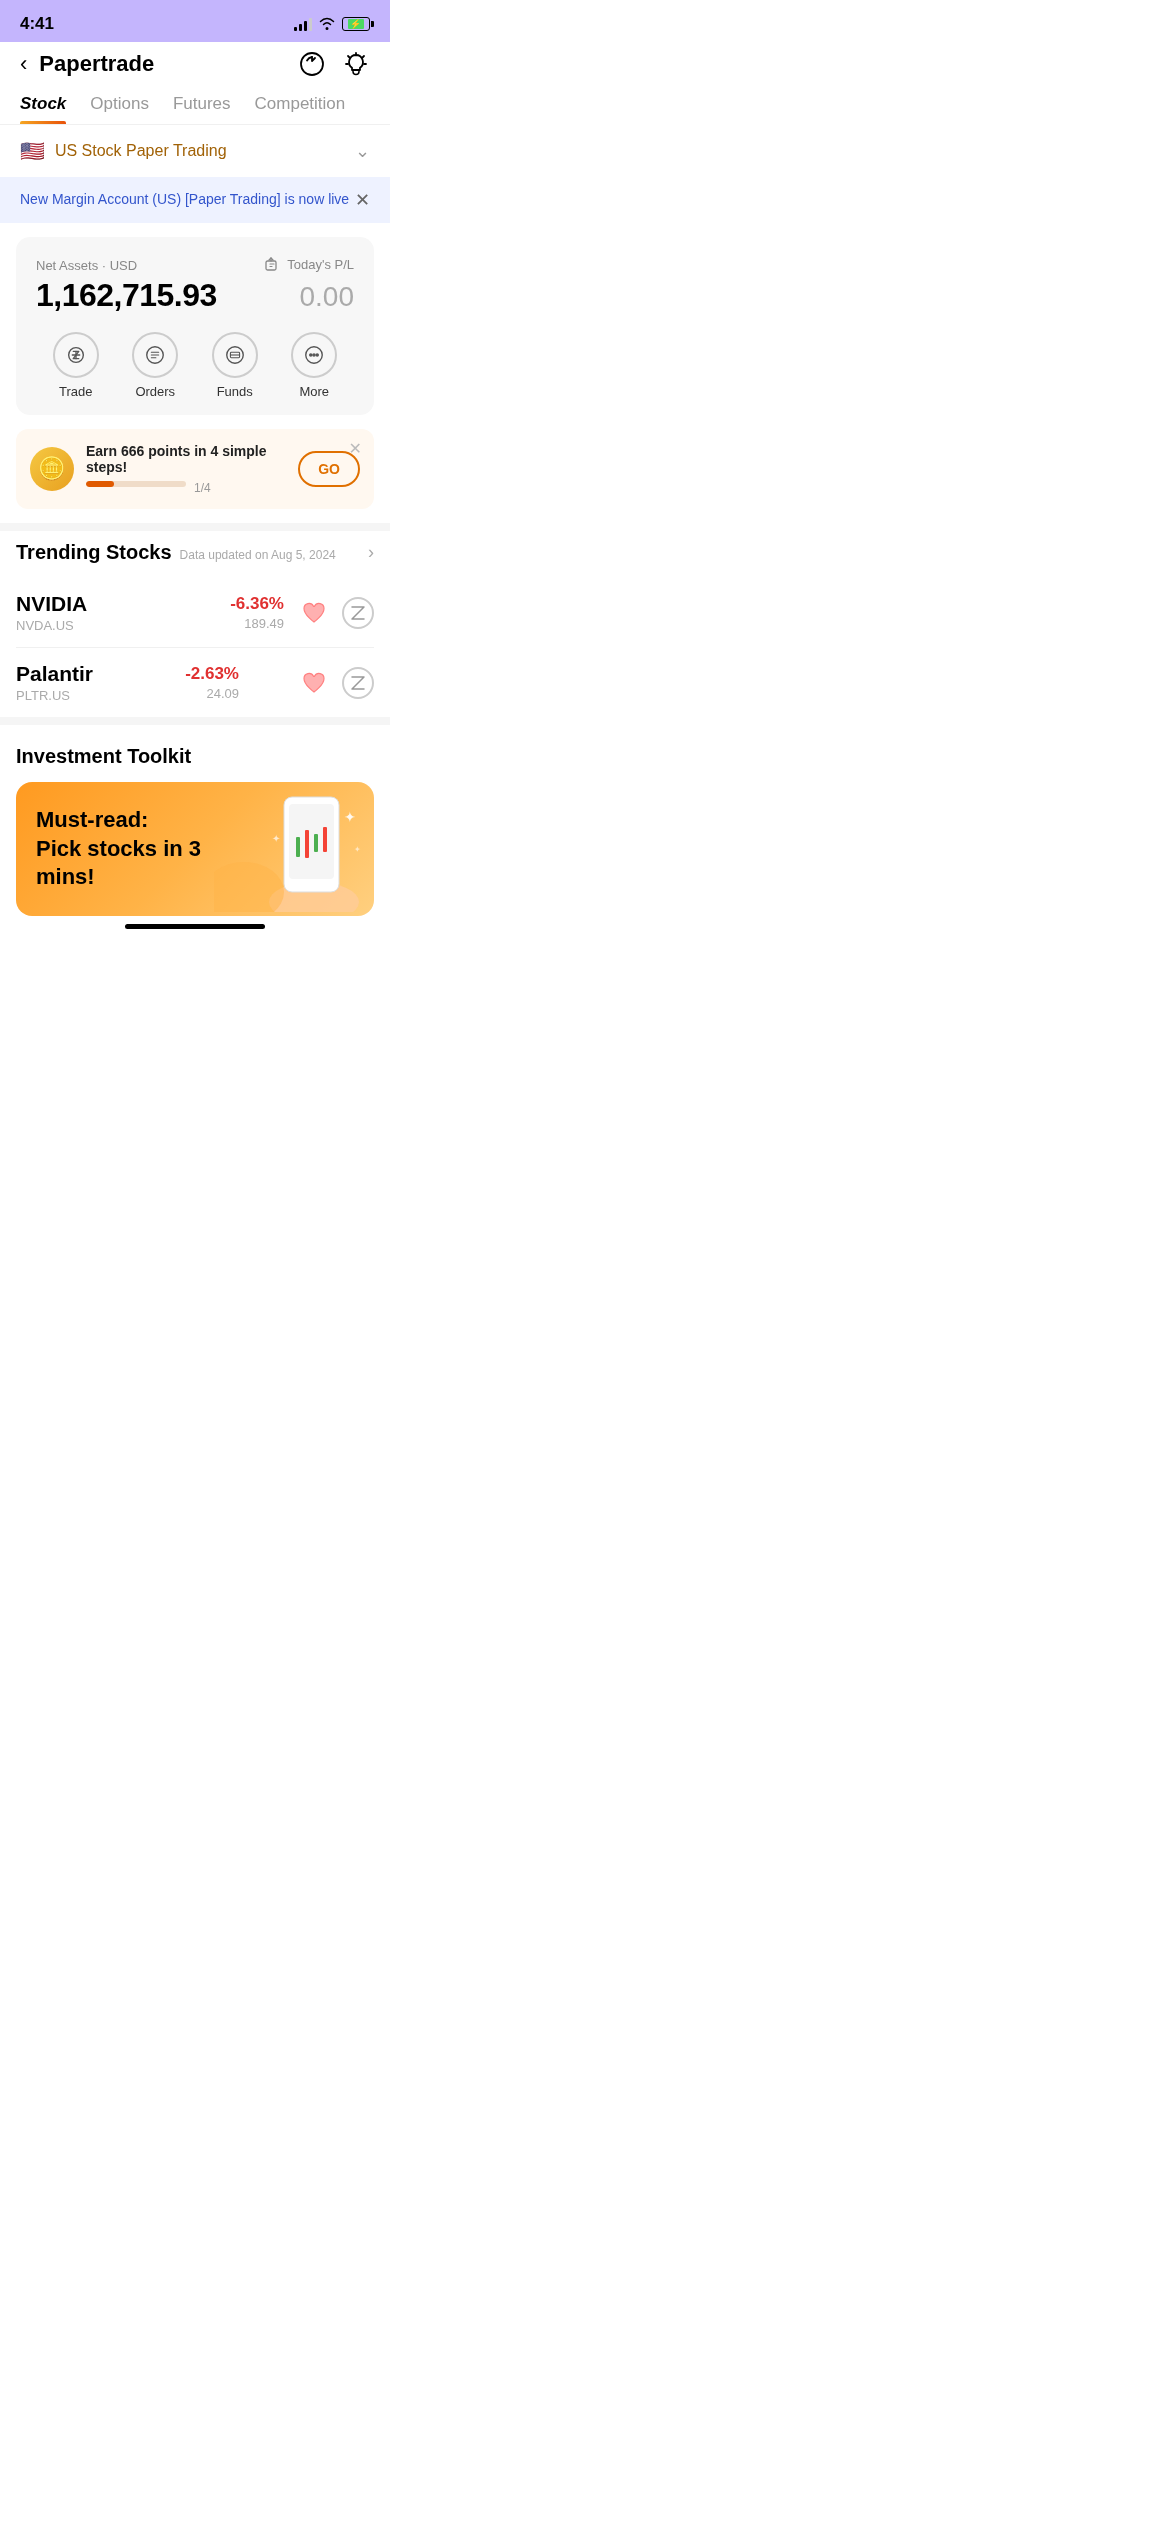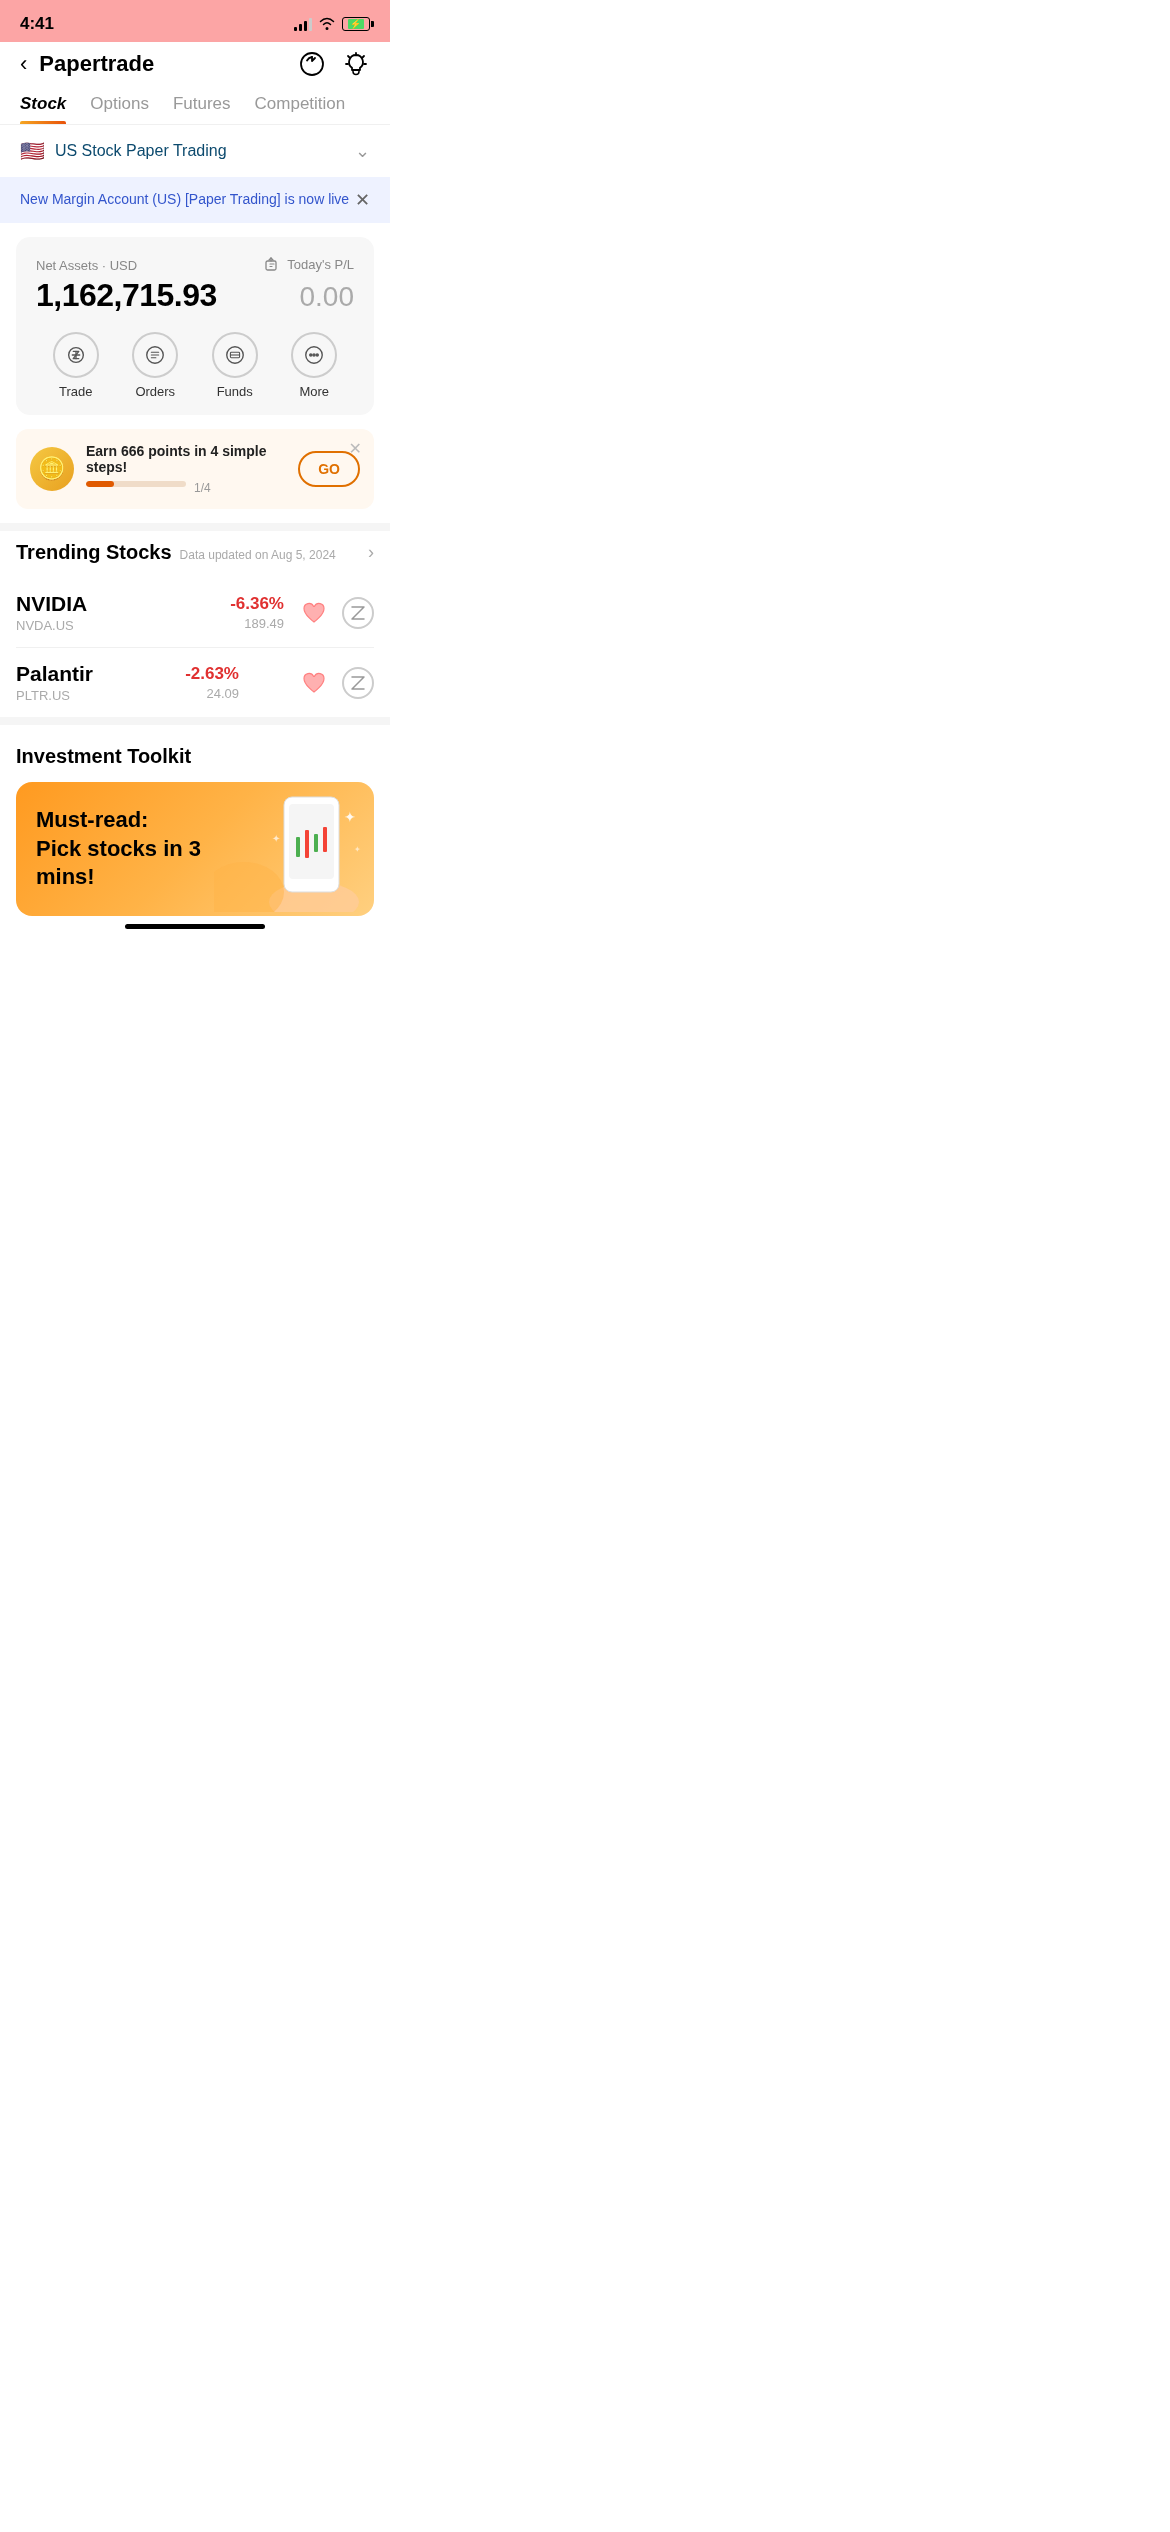--- a/index.html
+++ b/index.html
@@ -11,21 +11,21 @@
       min-height: 844px;
       overflow-x: hidden;
     }
 
     
     .status-bar {
       display: flex;
       justify-content: space-between;
       align-items: center;
       padding: 14px 20px 8px 20px;
-      background: #fca5a5;
+      background: #c4b5fd;
     }
     .status-time {
       font-size: 17px;
       font-weight: 600;
       color: #000;
     }
     .status-icons {
       display: flex;
       align-items: center;
       gap: 6px;
@@ -161,21 +161,21 @@
       display: flex;
       align-items: center;
       gap: 10px;
     }
     .flag {
       font-size: 20px;
     }
     .account-name {
       font-size: 16px;
       font-weight: 500;
-      color: #0c4a6e;
+      color: #a16207;
     }
     .chevron-down {
       font-size: 18px;
       color: #999;
     }
 
     
     .banner {
       background: #eef2ff;
       padding: 12px 16px 12px 20px;

